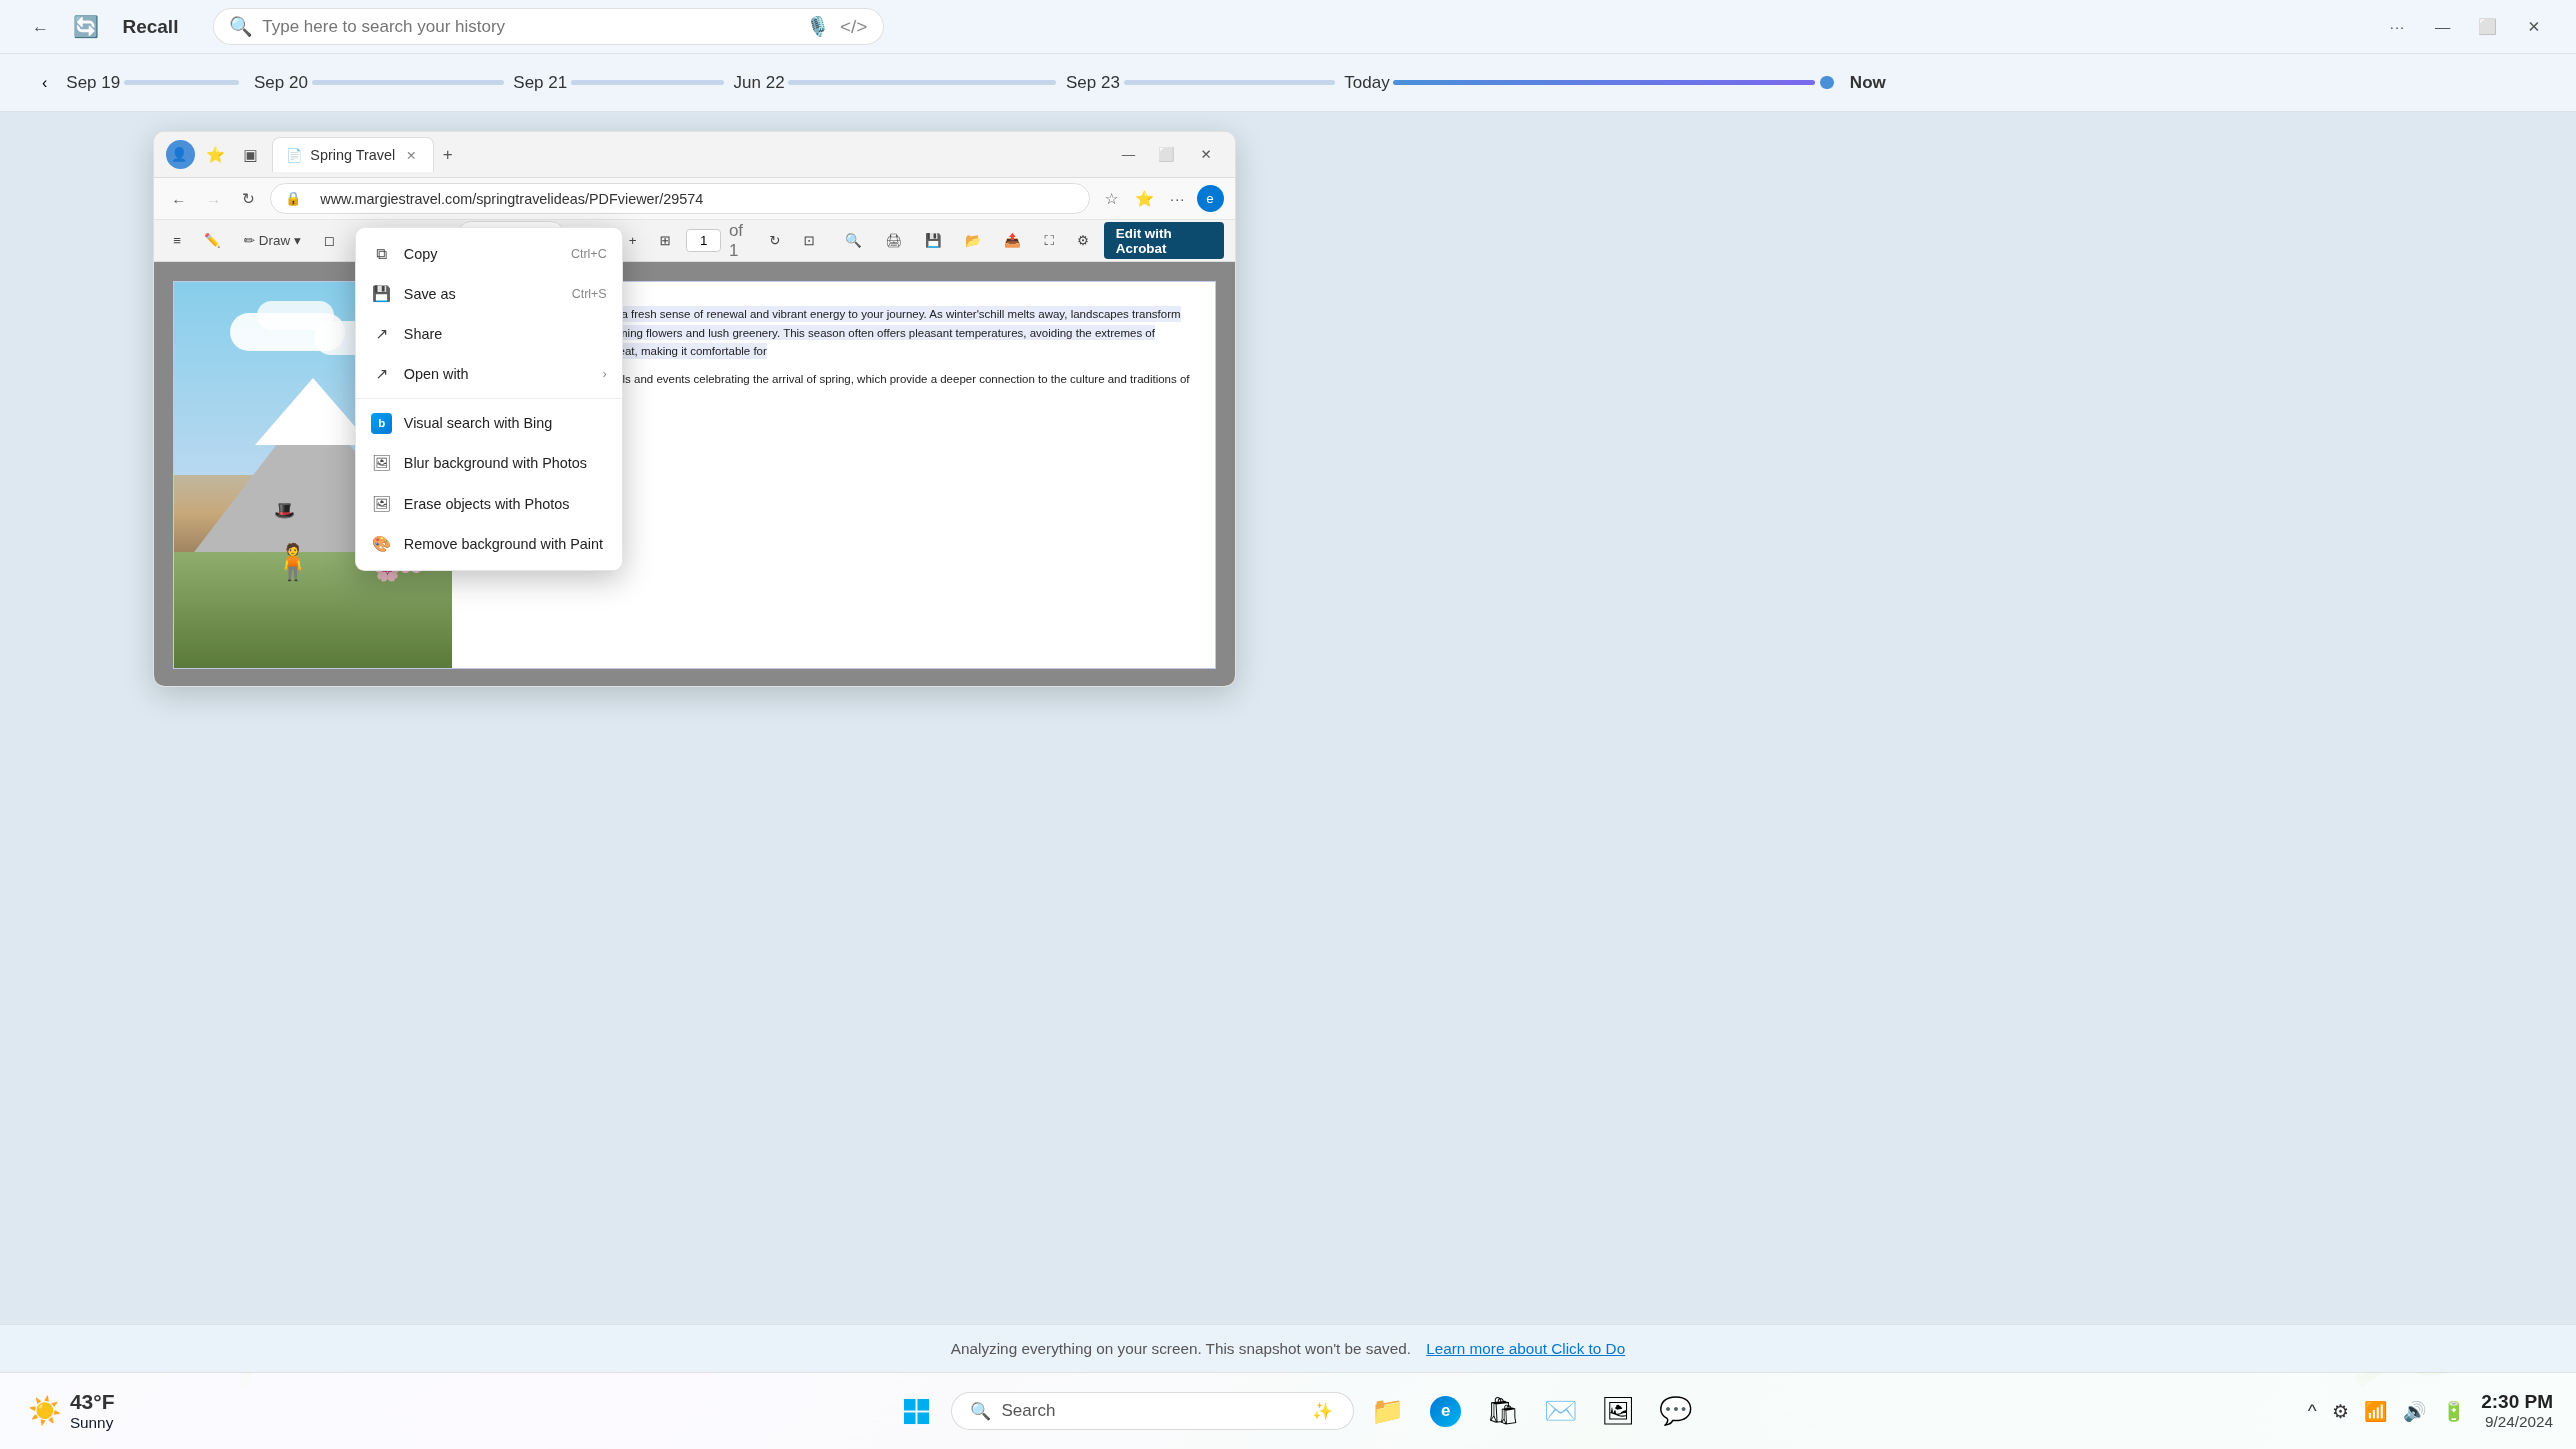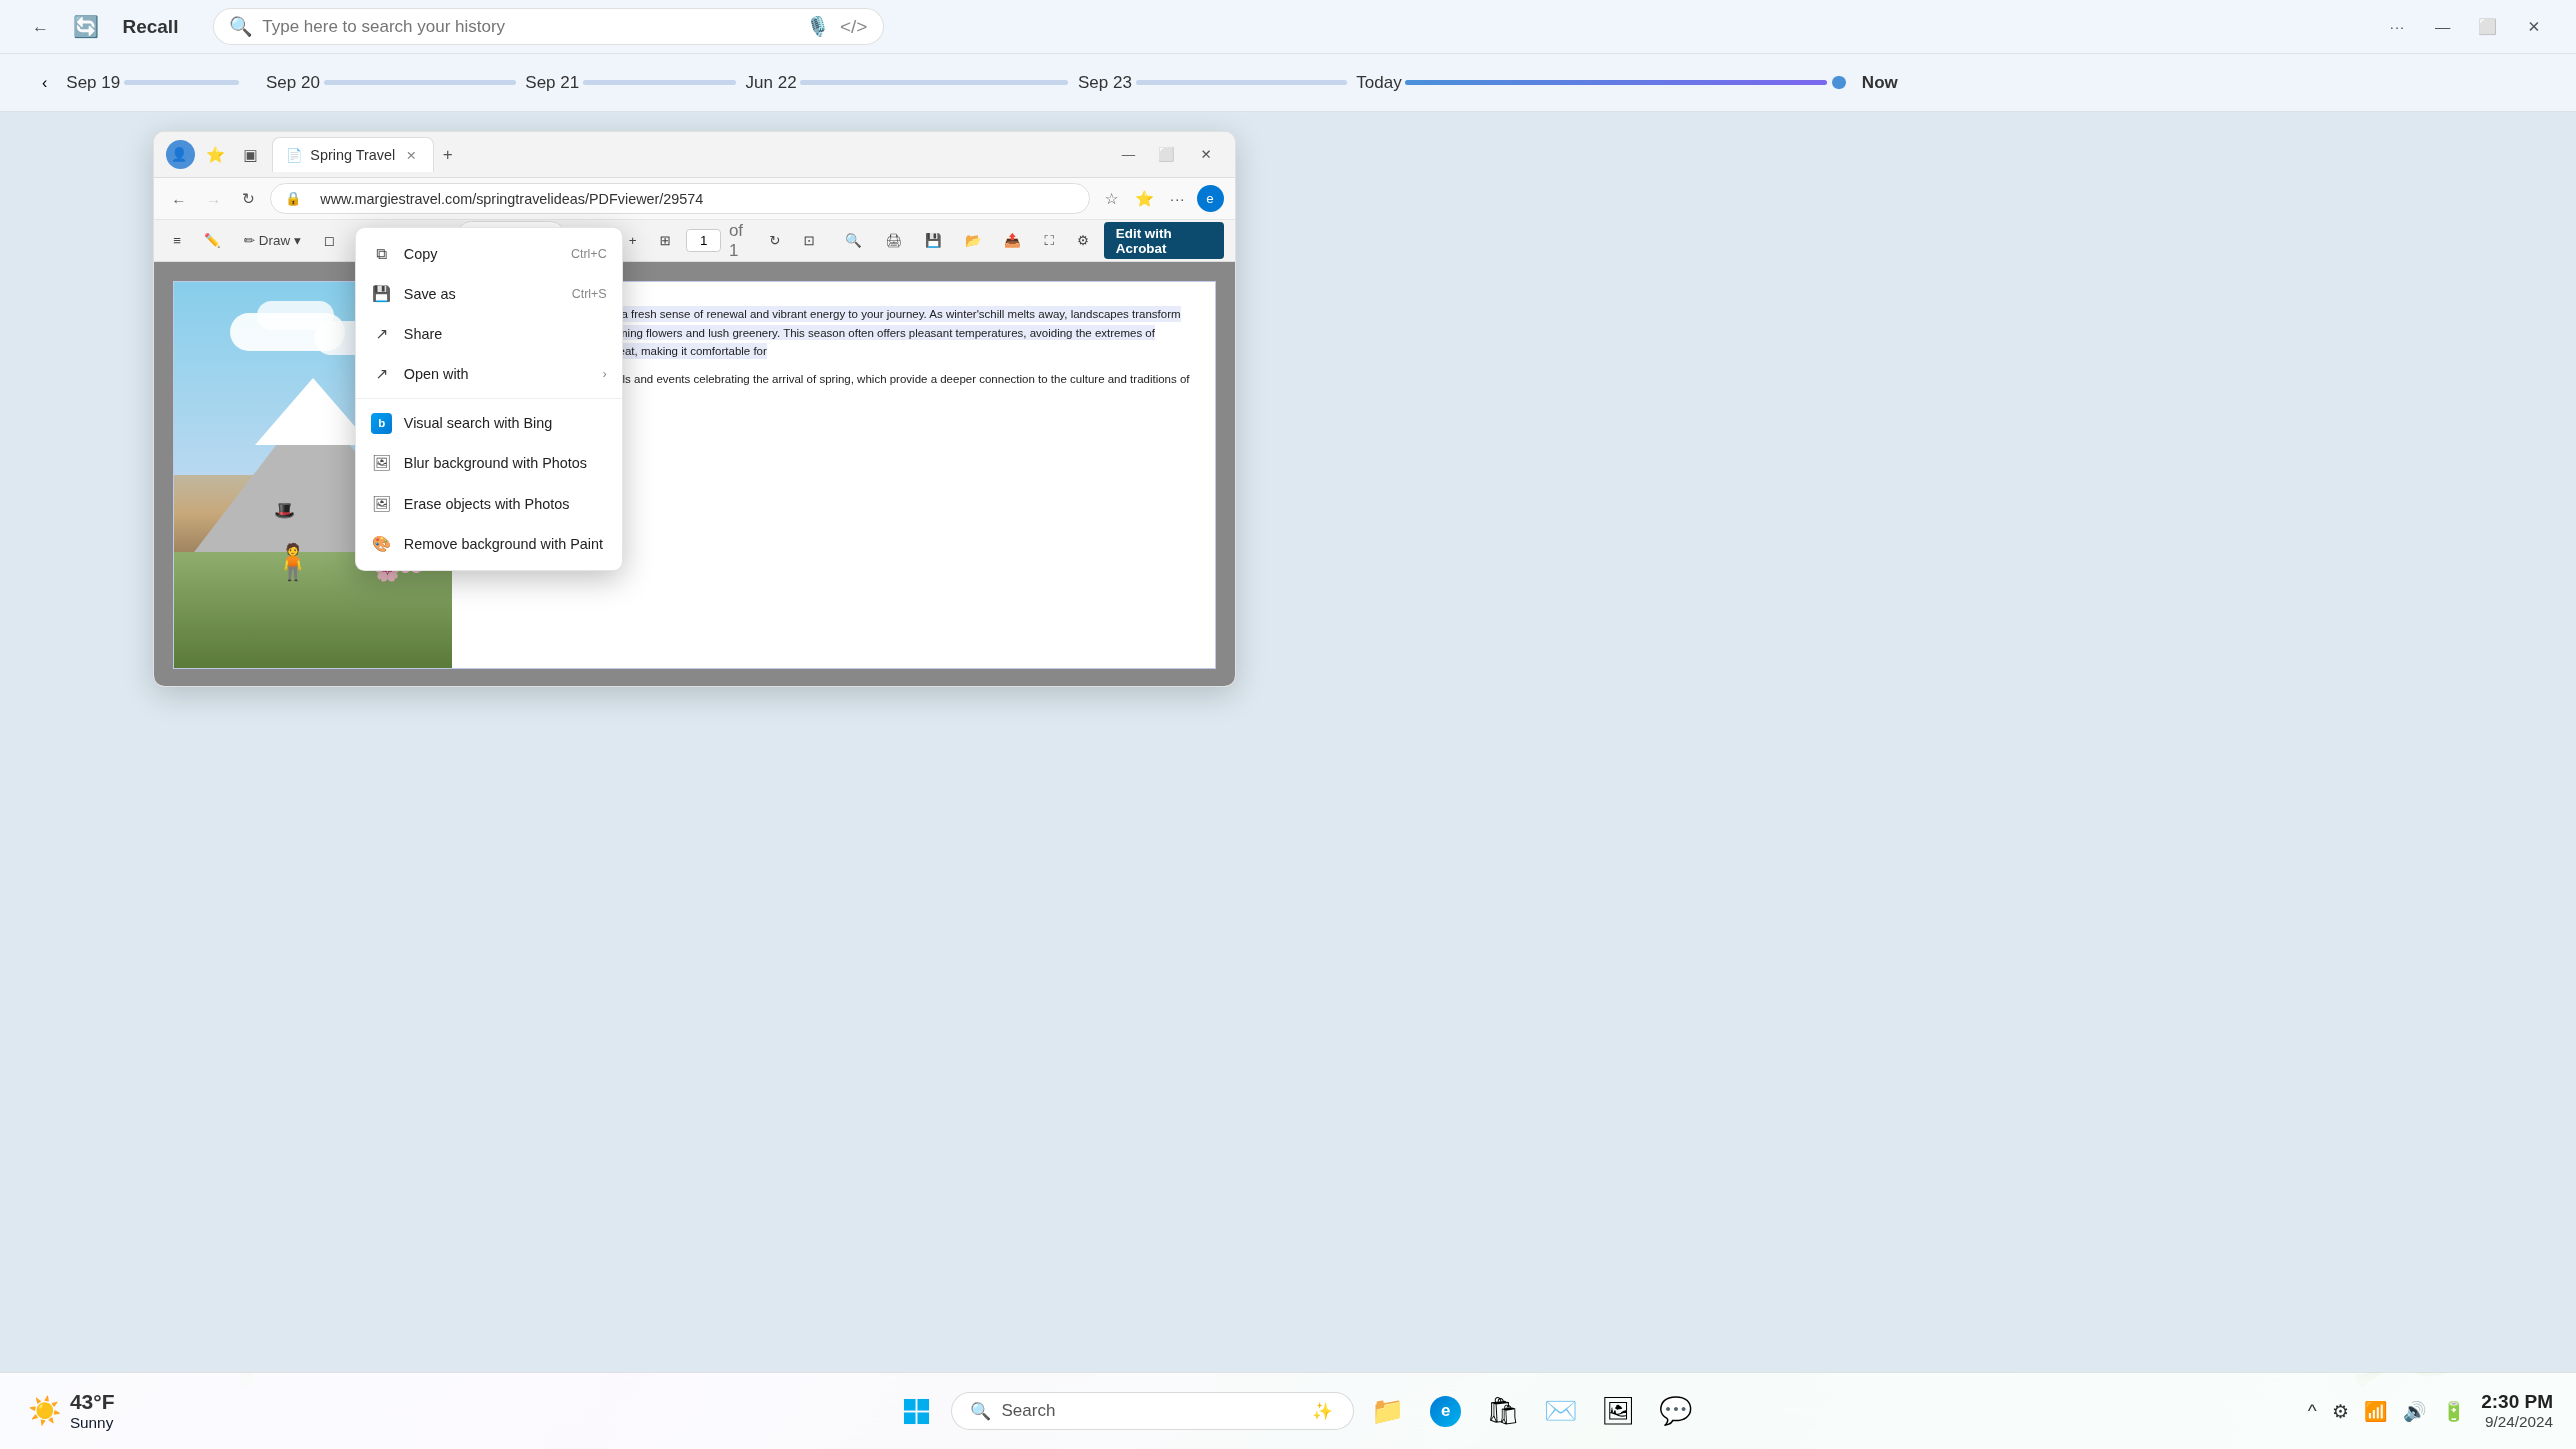--- a/index.html
+++ b/index.html
@@ -645,21 +645,21 @@
   <div class="timeline-bar">
     <div class="timeline-item">
       <span>‹</span>
     </div>
 
     <div class="timeline-section">
       <span class="timeline-label">Sep 19</span>
       <div class="timeline-bar-segment" style="width:115px"></div>
     </div>
 
-    <div class="timeline-section" style="margin-left:27px">
+    <div class="timeline-section" style="margin-left:15px">
       <span class="timeline-label">Sep 20</span>
       <div class="timeline-bar-segment" style="width:192px"></div>
     </div>
 
     <div class="timeline-section" style="margin-left:9.6px">
       <span class="timeline-label">Sep 21</span>
       <div class="timeline-bar-segment" style="width:153px"></div>
     </div>
 
     <div class="timeline-section" style="margin-left:9.6px">
@@ -839,20 +839,24 @@
       </div>
 
       <div class="ctx-item">
         <span class="ctx-icon">🎨</span>
         <span class="ctx-label">Remove background with Paint</span>
       </div>
     </div>
 
   </div>
 
+  <div class="recall-bottom">
+    <span class="recall-bottom-text">Analyzing everything on your screen. This snapshot won't be saved.</span>
+    <span class="recall-bottom-link">Learn more about Click to Do</span>
+  </div>
 
 </div>
 
 <div class="taskbar">
   <div class="taskbar-left">
     <div class="weather-widget">
       <span class="weather-icon">☀️</span>
       <div class="weather-text">
         <span class="weather-temp">43°F</span>
         <span class="weather-condition">Sunny</span>

